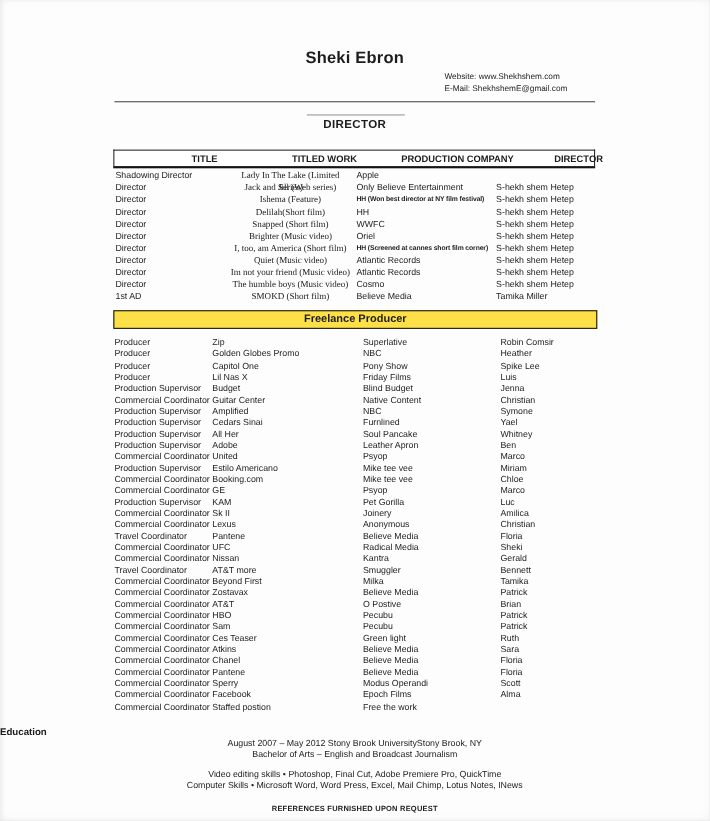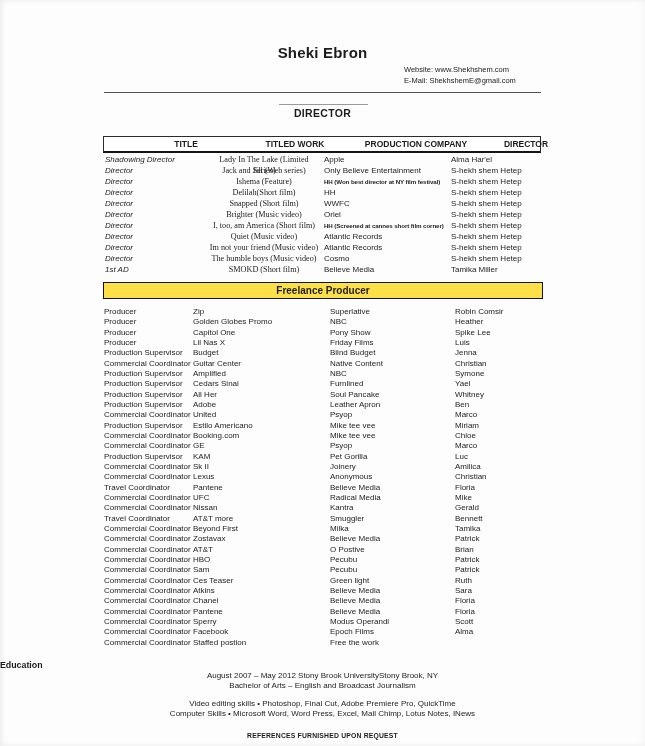--- a/index.html
+++ b/index.html
@@ -12,21 +12,21 @@
   .rule-full{top:92px;left:104px;width:437px;height:1.2px;background:#4f4f4f;}
   .rule-short{top:103.5px;left:279px;width:89px;height:1.5px;background:#9a9a9a;}
   .sec-director{top:107px;left:0;width:100%;text-align:center;font-size:10.5px;font-weight:700;letter-spacing:.3px;}
   
   .dtable{top:136px;left:103px;width:438px;}
   .dhead{display:grid;grid-template-columns:104px 114px 128px 92px;height:13.5px;align-items:center;
          border:1px solid #2b2b2b;border-bottom:2.5px solid #151515;background:#fff;
          font-size:8.5px;font-weight:700;text-align:center;padding-left:30px;}
   .drows{margin-top:1px;}
   .drow{display:grid;grid-template-columns:104px 114px 128px 92px;height:11px;line-height:11px;font-size:8px;}
-  .dc1{padding-left:2px;text-align:left;font-style:italic;}
+  .dc1{padding-left:2px;text-align:left;}
   .dc2{text-align:center;font-family:"Liberation Serif",serif;font-size:8.2px;}
   .dc3{padding-left:3px;text-align:left;white-space:nowrap;}
   .dc3.compact{font-size:6.2px;font-weight:700;letter-spacing:-.1px;}
   .dc4{padding-left:2px;text-align:left;}
   
   .fbox{top:282px;left:103px;width:438px;height:15px;border:1.5px solid #141414;background:#fde047;
         text-align:center;font-size:10px;font-weight:700;line-height:15px;}
   .frows{top:307px;left:103px;width:460px;}
   .frow{display:grid;grid-template-columns:89px 137px 125px 95px;height:10.34px;line-height:10.34px;font-size:8px;}
   .fc{padding-left:1px;white-space:nowrap;}
@@ -60,21 +60,20 @@
       <div>TITLE</div>
       <div>TITLED WORK</div>
       <div>PRODUCTION COMPANY</div>
       <div>DIRECTOR</div>
     </div>
     <div class="drows" id="director-rows">
         <div class="drow">
           <div class="dc1">Shadowing Director</div>
           <div class="dc2">Lady In The Lake (Limited Series)</div>
           <div class="dc3">Apple</div>
-          <div class="dc4">Alma Har'el</div>
         </div>
         <div class="drow">
           <div class="dc1">Director</div>
           <div class="dc2">Jack and Jill (Web series)</div>
           <div class="dc3">Only Believe Entertainment</div>
           <div class="dc4">S-hekh shem Hetep</div>
         </div>
         <div class="drow">
           <div class="dc1">Director</div>
           <div class="dc2">Ishema (Feature)</div>
@@ -240,21 +239,21 @@
       <div class="frow">
         <div class="fc">Travel Coordinator</div>
         <div class="fc">Pantene</div>
         <div class="fc">Believe Media</div>
         <div class="fc">Floria</div>
       </div>
       <div class="frow">
         <div class="fc">Commercial Coordinator</div>
         <div class="fc">UFC</div>
         <div class="fc">Radical Media</div>
-        <div class="fc">Mike</div>
+        <div class="fc">Sheki</div>
       </div>
       <div class="frow">
         <div class="fc">Commercial Coordinator</div>
         <div class="fc">Nissan</div>
         <div class="fc">Kantra</div>
         <div class="fc">Gerald</div>
       </div>
       <div class="frow">
         <div class="fc">Travel Coordinator</div>
         <div class="fc">AT&amp;T more</div>

